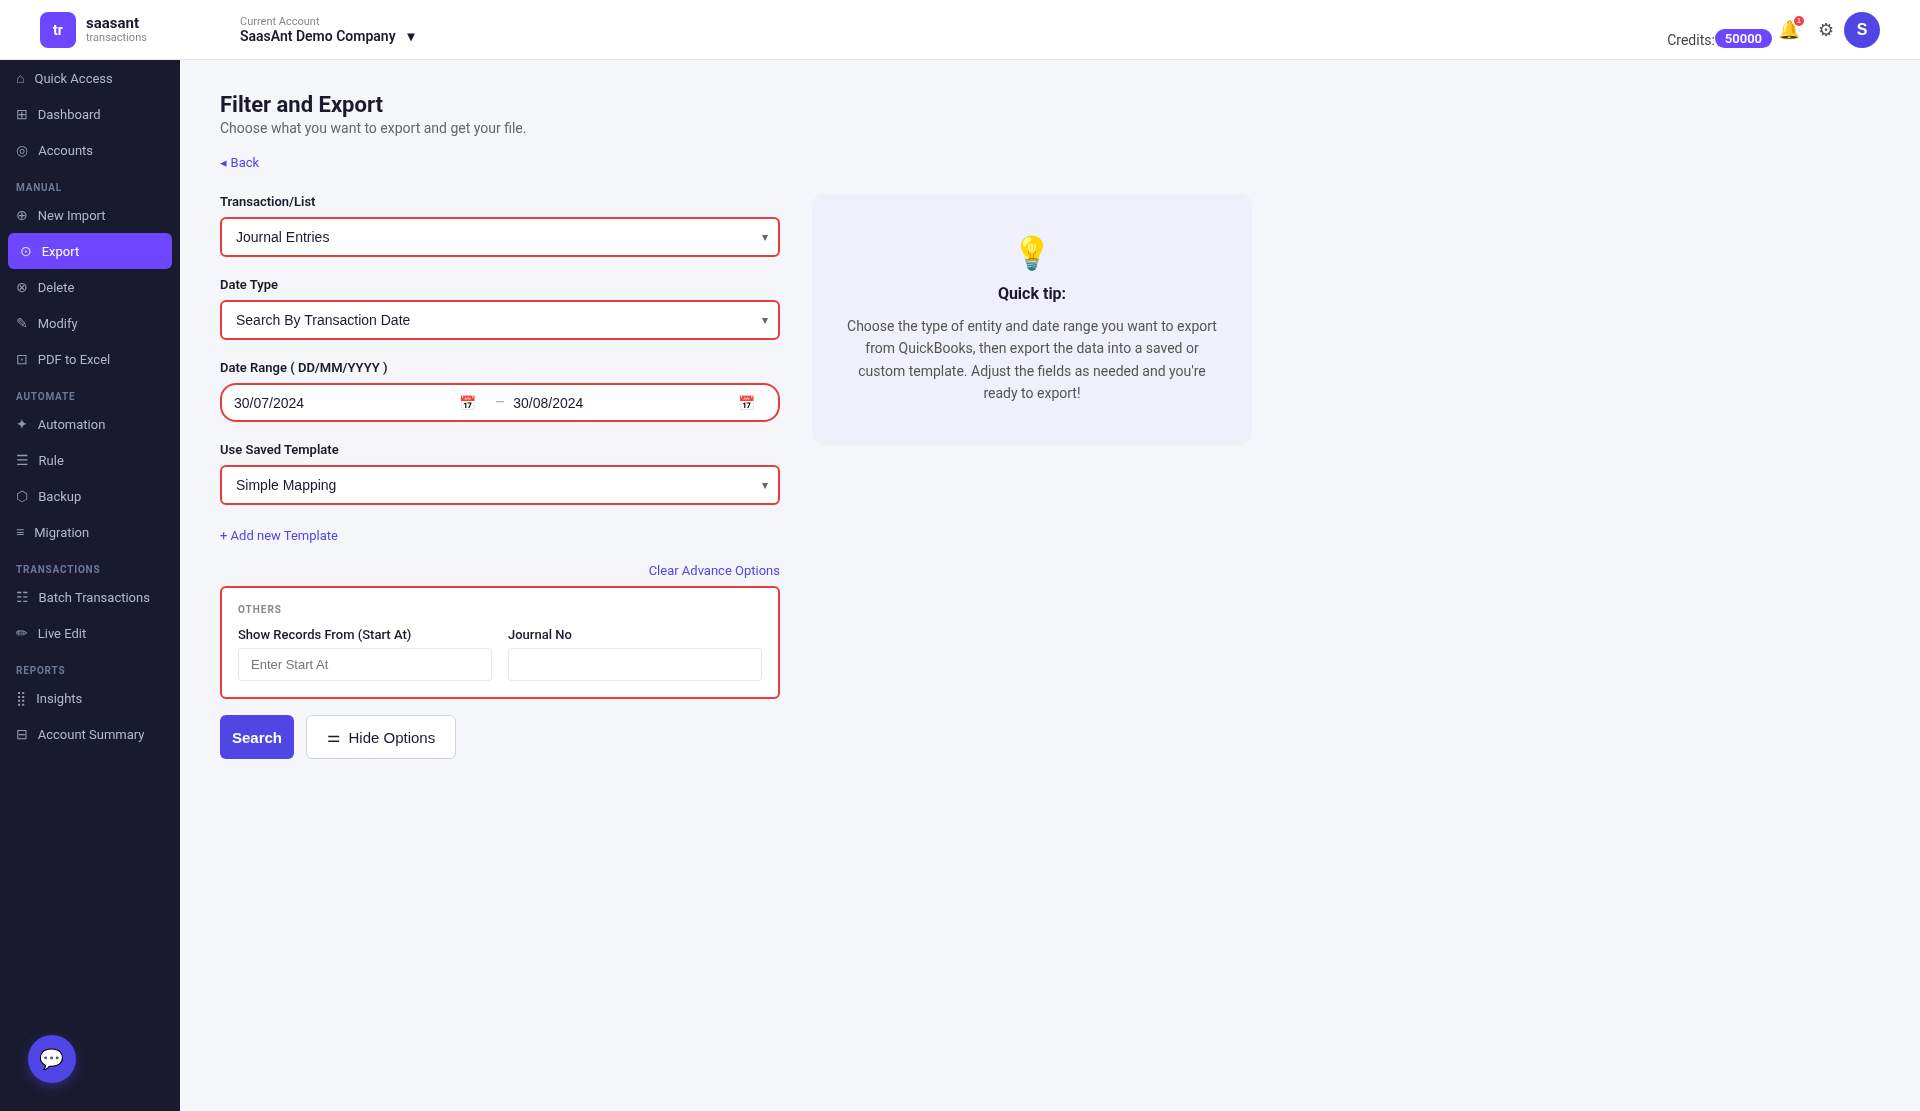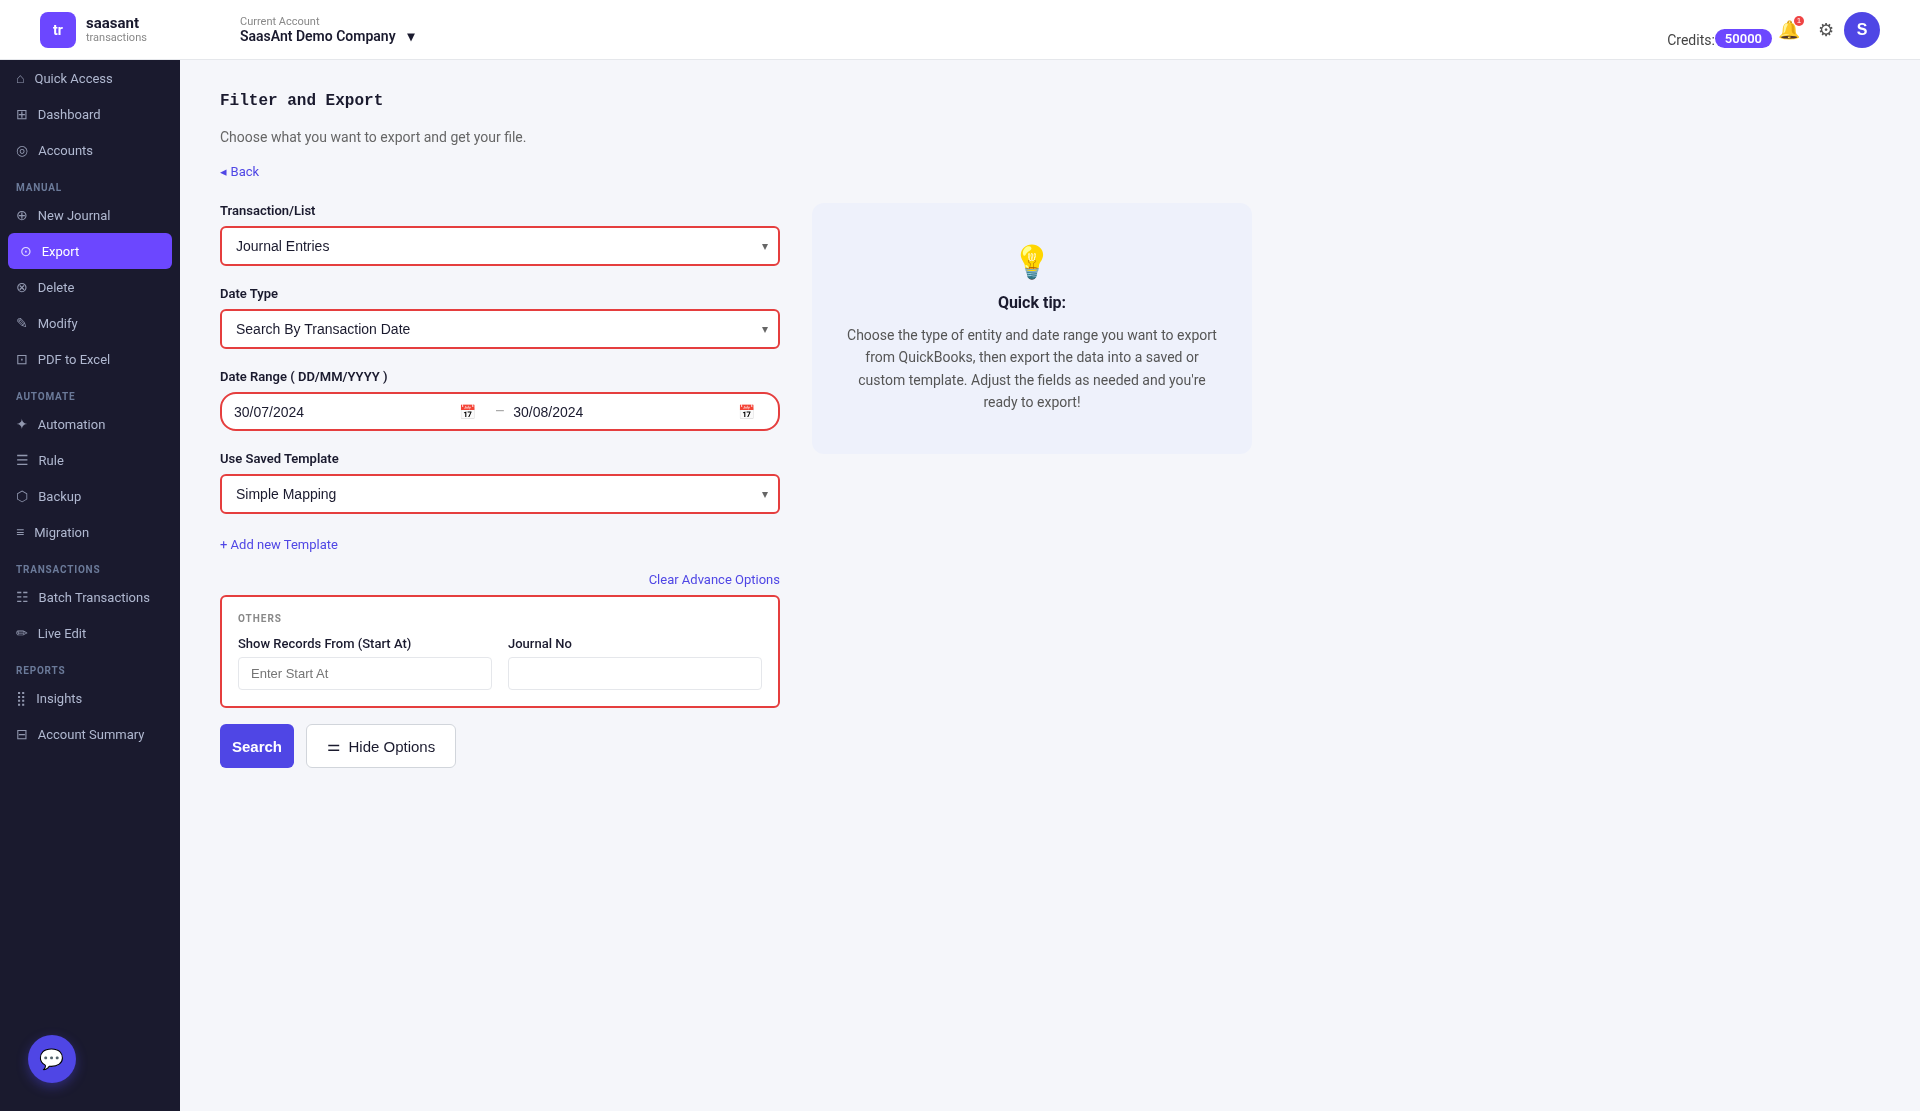--- a/index.html
+++ b/index.html
@@ -139,21 +139,21 @@
 
     
     .main-content {
       margin-left: 180px;
       flex: 1;
       padding: 32px 40px 40px;
       min-height: calc(100vh - 60px);
       background: #f5f6fa;
     }
 
-    .page-title { font-size: 16px; font-weight: 700; color: #1a1a2e; margin-bottom: 19px; font-family: Liberation Mono, monospace; }
+    .page-title { font-size: 22px; font-weight: 700; color: #1a1a2e; margin-bottom: 3px; }
     .page-subtitle { font-size: 14px; color: #666; margin-bottom: 16px; }
     .back-link {
       display: inline-flex;
       align-items: center;
       gap: 4px;
       color: #4f46e5;
       font-size: 13px;
       cursor: pointer;
       margin-bottom: 24px;
       text-decoration: none;
@@ -404,21 +404,21 @@
     </div>
     <div class="sidebar-item">
       <span class="sidebar-icon">◎</span>
       <span>Accounts</span>
     </div>
 
     <div class="sidebar-section-label">MANUAL</div>
 
     <div class="sidebar-item">
       <span class="sidebar-icon">⊕</span>
-      <span>New Journal</span>
+      <span>New Import</span>
     </div>
     <div class="sidebar-item active">
       <span class="sidebar-icon">⊙</span>
       <span>Export</span>
     </div>
     <div class="sidebar-item">
       <span class="sidebar-icon">⊗</span>
       <span>Delete</span>
     </div>
     <div class="sidebar-item">

